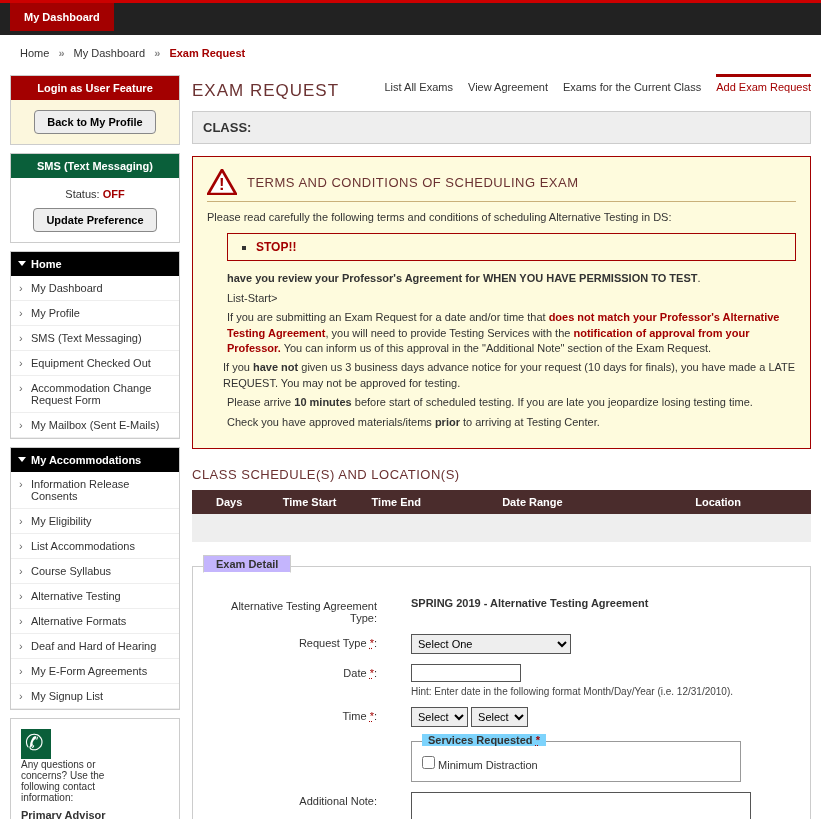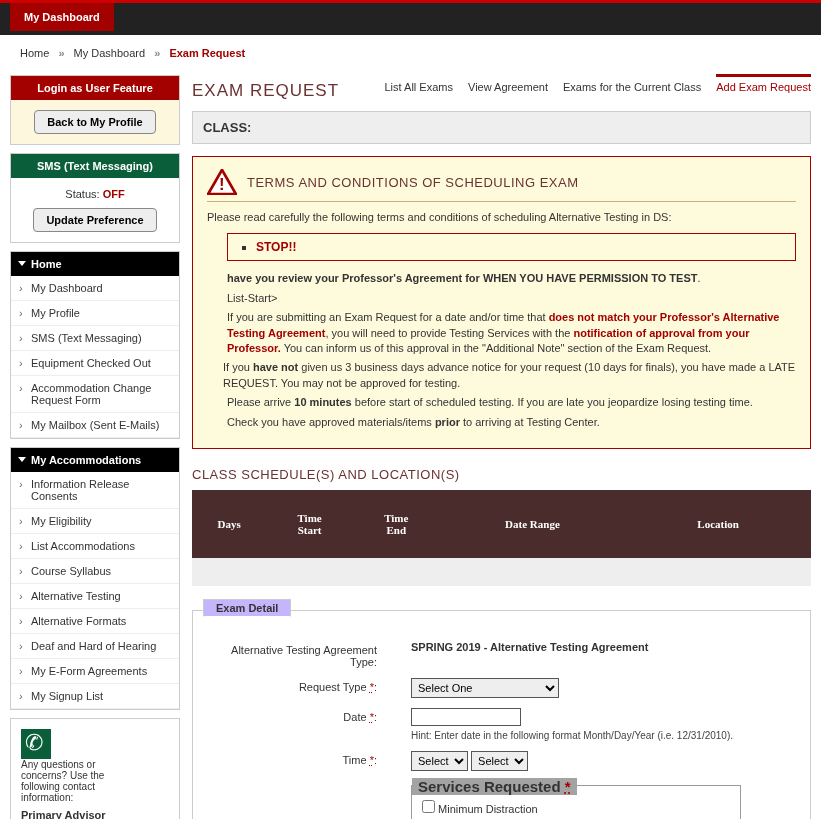--- a/index.html
+++ b/index.html
@@ -40,33 +40,33 @@
   .alert-head { color: #6b3232; font-size: 13px; font-weight: normal; letter-spacing: 0.5px; border-bottom: 1px solid #c9b07a; padding-bottom: 6px; margin-bottom: 8px; display: flex; align-items: center; gap: 10px; }
   .alert-head .warn { display:inline-block; }
   .alert-head .warn svg { width:30px; height:26px; display:block; }
   .alert-box p { margin: 4px 0; font-size: 11px; line-height: 1.4; }
   .stop-box { border: 1px solid #a30000; padding: 6px 14px; margin: 8px 0 10px 20px; }
   .stop-box strong { color: #a30000; font-size: 12px; }
   .stop-bullet { display:inline-block; width:4px; height:4px; background:#333; vertical-align:middle; margin-right:10px; }
   .red-text { color: #a30000; font-weight: bold; }
   .class-sched-title { font-size: 13px; color: #6b3232; letter-spacing: 0.5px; margin: 18px 0 8px 0; }
   .sched-table { width: 100%; border-collapse: collapse; }
-  .sched-table th { background: #4a2c2c; color: #fff; padding: 22px; font-size: 11px; font-weight: bold; font-family: Liberation Serif, serif; }
+  .sched-table th { background: #4a2c2c; color: #fff; padding: 6px; font-size: 11px; font-weight: bold; }
   .sched-table td { background: #eee; padding: 14px; }
   .exam-detail { border: 1px solid #ccc; margin-top: 24px; padding: 20px 14px 14px 14px; position: relative; }
   .exam-detail .tab-lbl { position: absolute; top: -12px; left: 10px; background: #c4b5fd; border: 1px solid #ccc; border-bottom: 1px solid #fff; padding: 2px 12px; font-weight: bold; font-size: 11px; }
   .form-row { display: flex; margin: 10px 0; align-items: flex-start; gap: 24px; }
   .form-row .lbl { width: 180px; text-align: right; padding-right: 10px; font-size: 11px; padding-top: 3px; }
   .form-row .val { flex: 1; font-size: 11px; }
   .req { color: #a30000; text-decoration: underline dotted; }
   select, input[type=text], textarea { border: 1px solid #555; font-size: 11px; padding: 2px; }
   select { background: #eee; }
   .hint { font-size: 10px; color: #444; margin-top: 4px; }
   .srv-box { border: 1px solid #999; padding: 14px 10px 10px 10px; position: relative; width: 330px; margin-top: 4px; }
-  .srv-box .leg { position: absolute; top: -8px; left: 0; background: #a3a3a3; padding: 0 6px; font-weight: bold; font-size: 15px; }
+  .srv-box .leg { position: absolute; top: -8px; left: 10px; background: #7dd3fc; padding: 0 6px; font-weight: bold; font-size: 11px; }
 </style>
 </head>
 <body>
 
 <div class="topbar">
   <div class="tab">My Dashboard</div>
 </div>
 
 <div class="breadcrumb">
   <a href="#">Home</a>
@@ -197,21 +197,21 @@
       <div class="tab-lbl">Exam Detail</div>
 
       <div class="form-row">
         <div class="lbl">Alternative Testing Agreement Type:</div>
         <div class="val"><strong>SPRING 2019 - Alternative Testing Agreement</strong></div>
       </div>
 
       <div class="form-row">
         <div class="lbl"><span>Request Type</span> <span class="req">*</span>:</div>
         <div class="val">
-          <select style="width:148px;"><option>Select One</option></select>
+          <select style="width:160px;"><option>Select One</option></select>
         </div>
       </div>
 
       <div class="form-row">
         <div class="lbl"><span>Date</span> <span class="req">*</span>:</div>
         <div class="val">
           <input type="text" style="width: 110px;">
           <div class="hint">Hint: Enter date in the following format Month/Day/Year (i.e. 12/31/2010).</div>
         </div>
       </div>

